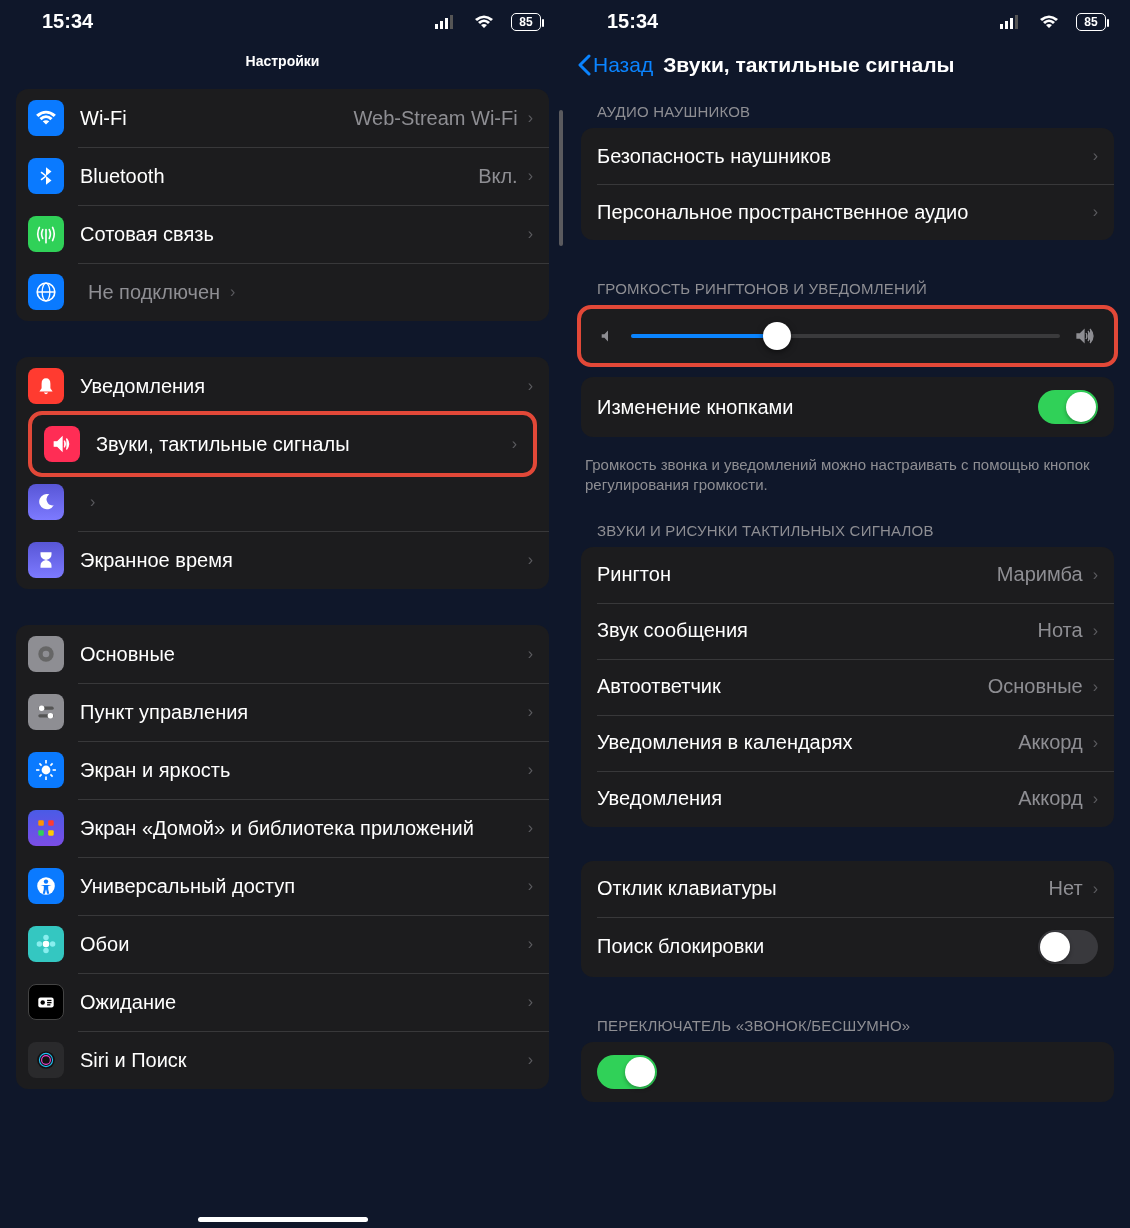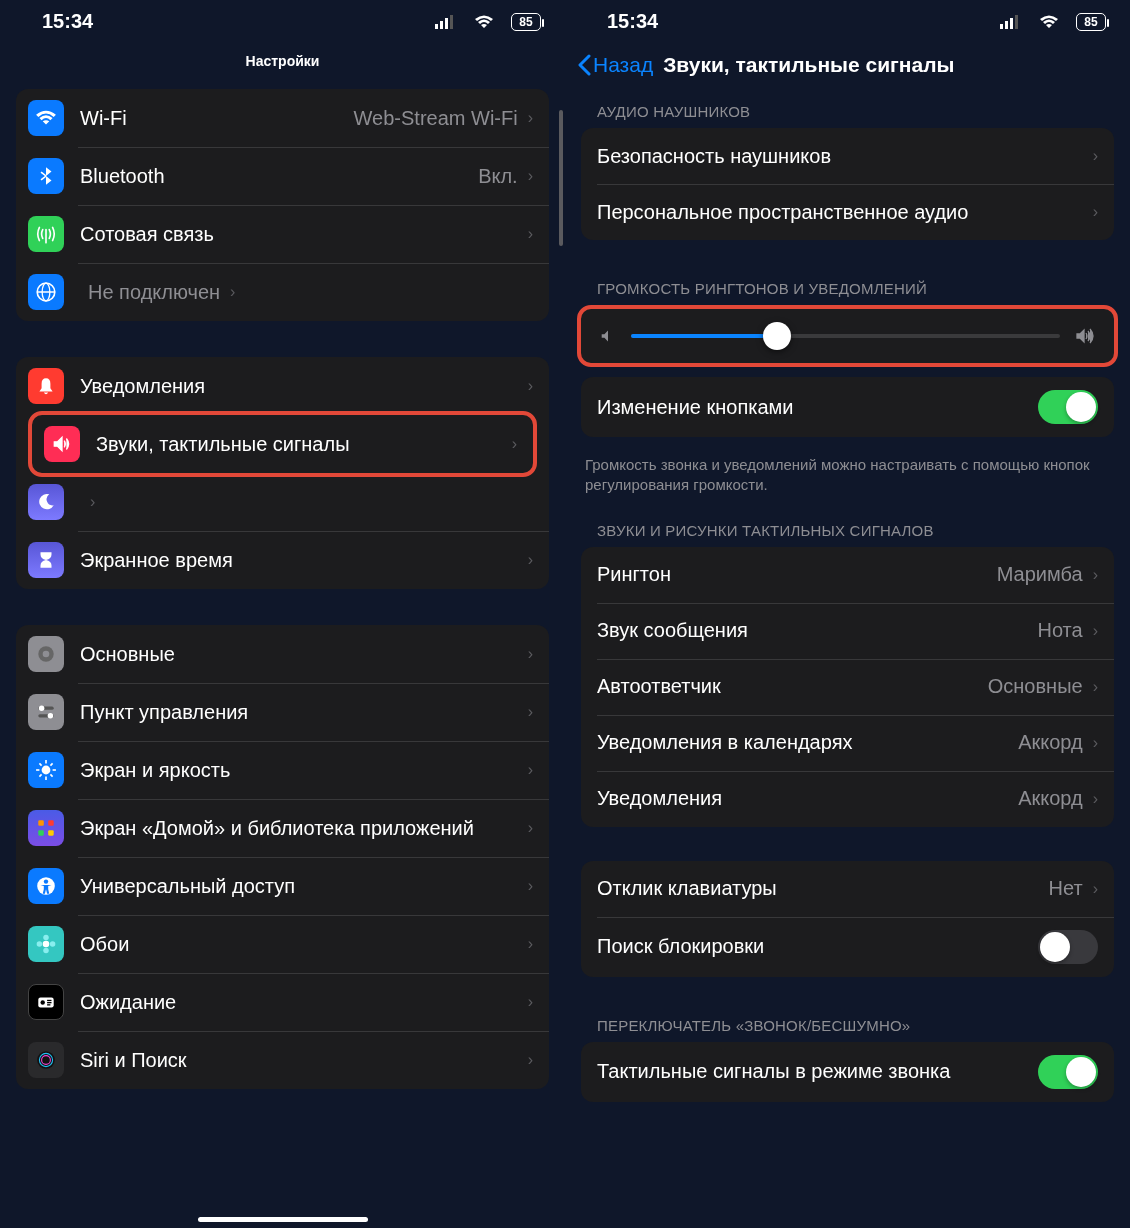--- a/index.html
+++ b/index.html
@@ -358,19 +358,18 @@
       <span class="label">Поиск блокировки</span>
       <div class="switch off">
           <div class="switch-knob"></div>
         </div>
     </div>
   </div>
 
   <div class="section-header">ПЕРЕКЛЮЧАТЕЛЬ «ЗВОНОК/БЕСШУМНО»</div>
   <div class="group2">
     <div class="row2">
-      <span class="label">Тактильные сигналы в режиме звонка</span>
       <div class="switch on">
           <div class="switch-knob"></div>
         </div>
     </div>
   </div>
 </div>
 
 </body></html>

